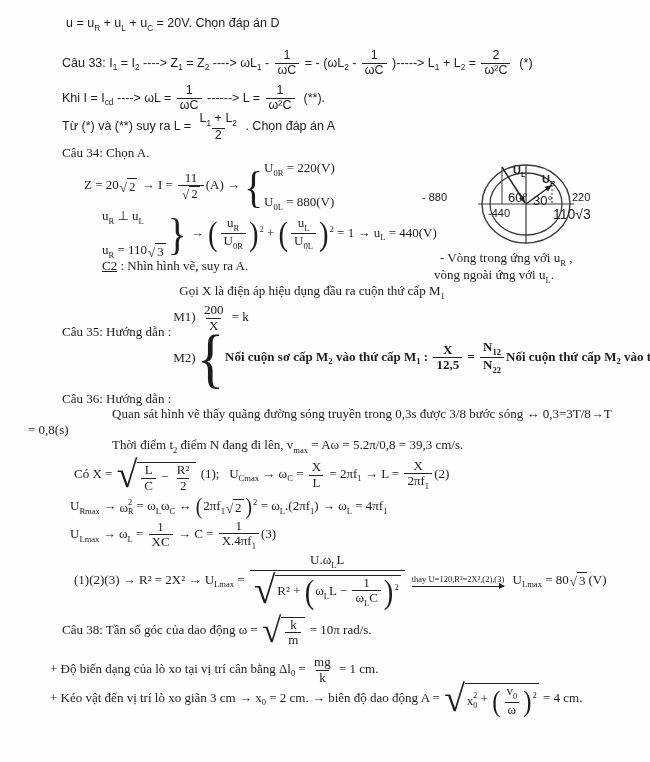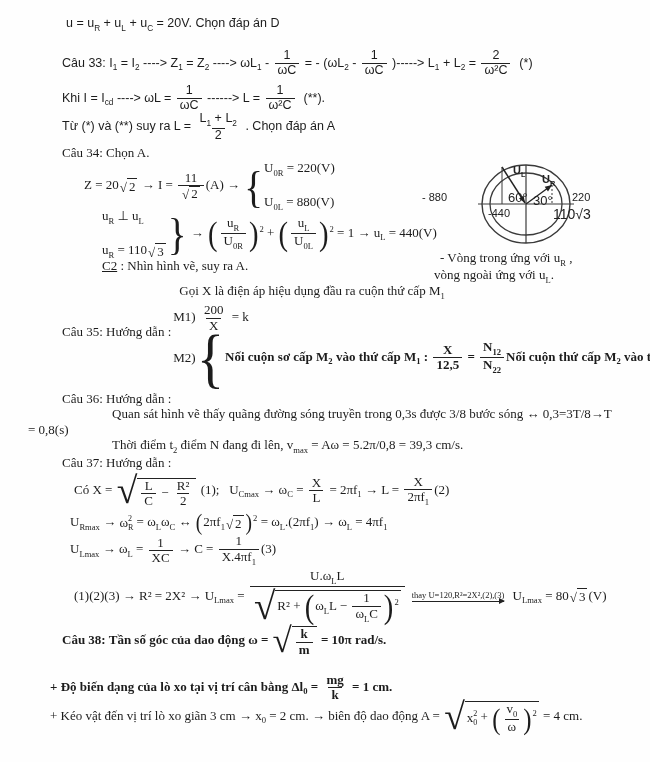--- a/index.html
+++ b/index.html
@@ -50,22 +50,22 @@
   #c35k{margin-left:4px;}
   #c36t{margin-top:10px;}
   #c36l1{margin-left:50px;}
   #c36l2{margin-left:-34px;}
   #c36l3{margin-left:50px;}
   #c37t{margin-top:0;}
   #c37r1{margin-top:2px;margin-left:12px;}
   #c37r2{margin-top:4px;margin-left:8px;}
   #c37r3{margin-top:2px;margin-left:8px;}
   #c37r4{margin-top:2px;margin-left:12px;}
-  #c38r1{margin-top:0;font-weight:bold;}
-  #c38r2{margin-top:16px;margin-left:-12px;font-weight:bold;}
+  #c38r1{margin-top:6px;}
+  #c38r2{margin-top:8px;margin-left:-12px;}
   #c38r3{margin-top:-4px;margin-left:-12px;}
 
   #diagram{position:absolute;left:420px;top:150px;width:230px;height:145px;
            font-family:"Liberation Sans",sans-serif;}
   #diagram svg{position:absolute;left:0;top:0;}
   .dlab{position:absolute;font-size:11px;color:#222;white-space:pre;line-height:1;}
   .dsmall{font-size:13px;}
   .vlab{font-weight:bold;font-size:11px;}
   .dcap{position:absolute;font-family:"Liberation Serif",serif;font-size:13px;color:#1c1c1c;}
 </style>
@@ -105,21 +105,20 @@
         <div class="mline" id="c35k"><span class="t">→ k = 8</span></div>
       </div>
     </div>
   </div>
 
   <div class="mline" id="c36t"><span class="t">Câu 36: Hướng dẫn :</span></div>
   <div class="mline" id="c36l1"><span class="t">Quan sát hình vẽ thấy quãng đường sóng truyền trong 0,3s được 3/8 bước sóng ↔ 0,3=3T/8→T</span></div>
   <div class="mline" id="c36l2"><span class="t">= 0,8(s)</span></div>
   <div class="mline" id="c36l3"><span class="t">Thời điểm t</span><sub class="sb">2</sub><span class="t"> điểm N đang đi lên, v</span><sub class="sb">max</sub><span class="t"> = Aω = 5.2π/0,8 = 39,3 cm/s.</span></div>
 
-  <div class="mline" id="c37t"><span class="t">Câu 37: Hướng dẫn :</span></div>
   <div class="mline" id="c37r1"><span class="t">Có X = </span><span class="sqrt"><span class="rsign" style="font-size: 2.9em;">√</span><span class="rbody"><span class="frac"><span class="num"><span class="t">L</span></span><span class="den"><span class="t">C</span></span></span><span class="t"> − </span><span class="frac"><span class="num"><span class="t">R²</span></span><span class="den"><span class="t">2</span></span></span></span></span><span class="t"> (1);   U</span><sub class="sb">Cmax</sub><span class="t"> → ω</span><sub class="sb">C</sub><span class="t"> = </span><span class="frac"><span class="num"><span class="t">X</span></span><span class="den"><span class="t">L</span></span></span><span class="t"> = 2πf</span><sub class="sb">1</sub><span class="t"> → L = </span><span class="frac"><span class="num"><span class="t">X</span></span><span class="den"><span class="t">2πf</span><sub class="sb">1</sub></span></span><span class="t">(2)</span></div>
   <div class="mline" id="c37r2"><span class="t">U</span><sub class="sb">Rmax</sub><span class="t"> → </span><span class="ssg"><span class="ssb">ω</span><span class="ssc"><span class="ssp">2</span><span class="sss">R</span></span></span><span class="t"> = ω</span><sub class="sb">L</sub><span class="t">ω</span><sub class="sb">C</sub><span class="t"> ↔ </span><span class="bigp" style="font-size: 1.5em;">(</span><span class="t">2πf</span><sub class="sb">1</sub><span class="sqrt"><span class="rsign">√</span><span class="rbody"><span class="t">2</span></span></span><span class="bigp" style="font-size: 1.5em;">)</span><sup class="sp">2</sup><span class="t"> = ω</span><sub class="sb">L</sub><span class="t">.(2πf</span><sub class="sb">1</sub><span class="t">) → ω</span><sub class="sb">L</sub><span class="t"> = 4πf</span><sub class="sb">1</sub></div>
   <div class="mline" id="c37r3"><span class="t">U</span><sub class="sb">Lmax</sub><span class="t"> → ω</span><sub class="sb">L</sub><span class="t"> = </span><span class="frac"><span class="num"><span class="t">1</span></span><span class="den"><span class="t">XC</span></span></span><span class="t"> → C = </span><span class="frac"><span class="num"><span class="t">1</span></span><span class="den"><span class="t">X.4πf</span><sub class="sb">1</sub></span></span><span class="t">(3)</span></div>
   <div class="mline" id="c37r4"><span class="t">(1)(2)(3) → R² = 2X² → U</span><sub class="sb">Lmax</sub><span class="t"> = </span><span class="frac"><span class="num"><span class="t">U.ω</span><sub class="sb">L</sub><span class="t">L</span></span><span class="den"><span class="sqrt"><span class="rsign" style="font-size: 3em;">√</span><span class="rbody"><span class="t">R² + </span><span class="bigp" style="font-size: 2.2em;">(</span><span class="t">ω</span><sub class="sb">L</sub><span class="t">L − </span><span class="frac"><span class="num"><span class="t">1</span></span><span class="den"><span class="t">ω</span><sub class="sb">L</sub><span class="t">C</span></span></span><span class="bigp" style="font-size: 2.2em;">)</span><sup class="sp">2</sup></span></span></span></span><span class="larr"><span class="lab">thay U=120,R²=2X²,(2),(3)</span><span class="shaft"></span></span><span class="t"> U</span><sub class="sb">Lmax</sub><span class="t"> = 80</span><span class="sqrt"><span class="rsign">√</span><span class="rbody"><span class="t">3</span></span></span><span class="t">(V)</span></div>
 
   <div class="mline" id="c38r1"><span class="t">Câu 38: Tần số góc của dao động ω = </span><span class="sqrt"><span class="rsign" style="font-size: 2.7em;">√</span><span class="rbody"><span class="frac"><span class="num"><span class="t">k</span></span><span class="den"><span class="t">m</span></span></span></span></span><span class="t"> = 10π rad/s.</span></div>
   <div class="mline" id="c38r2"><span class="t">+ Độ biến dạng của lò xo tại vị trí cân bằng Δl</span><sub class="sb">0</sub><span class="t"> = </span><span class="frac"><span class="num"><span class="t">mg</span></span><span class="den"><span class="t">k</span></span></span><span class="t"> = 1 cm.</span></div>
   <div class="mline" id="c38r3"><span class="t">+ Kéo vật đến vị trí lò xo giãn 3 cm → x</span><sub class="sb">0</sub><span class="t"> = 2 cm. → biên độ dao động A = </span><span class="sqrt"><span class="rsign" style="font-size: 2.9em;">√</span><span class="rbody"><span class="ssg"><span class="ssb">x</span><span class="ssc"><span class="ssp">2</span><span class="sss">0</span></span></span><span class="t"> + </span><span class="bigp" style="font-size: 1.9em;">(</span><span class="frac"><span class="num"><span class="t">v</span><sub class="sb">0</sub></span><span class="den"><span class="t">ω</span></span></span><span class="bigp" style="font-size: 1.9em;">)</span><sup class="sp">2</sup></span></span><span class="t"> = 4 cm.</span></div>
 
   <div id="diagram">

